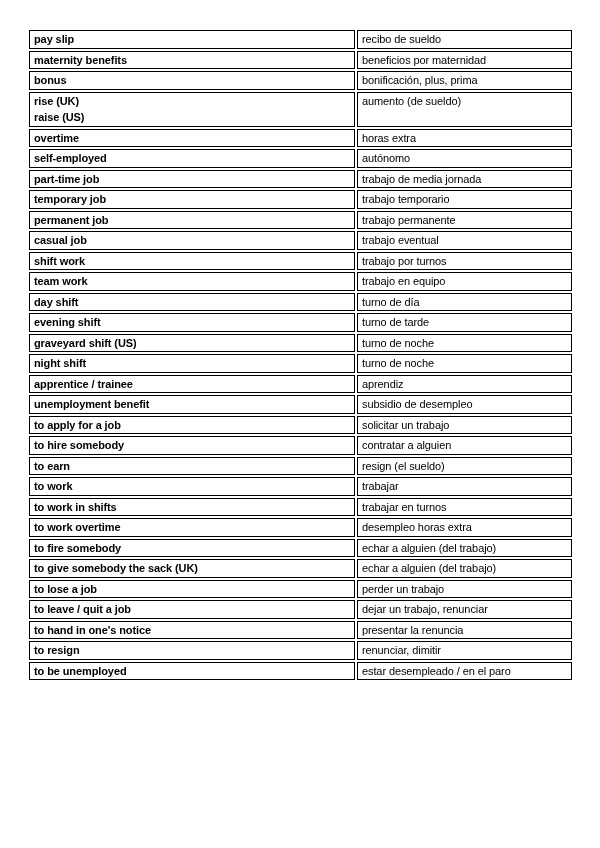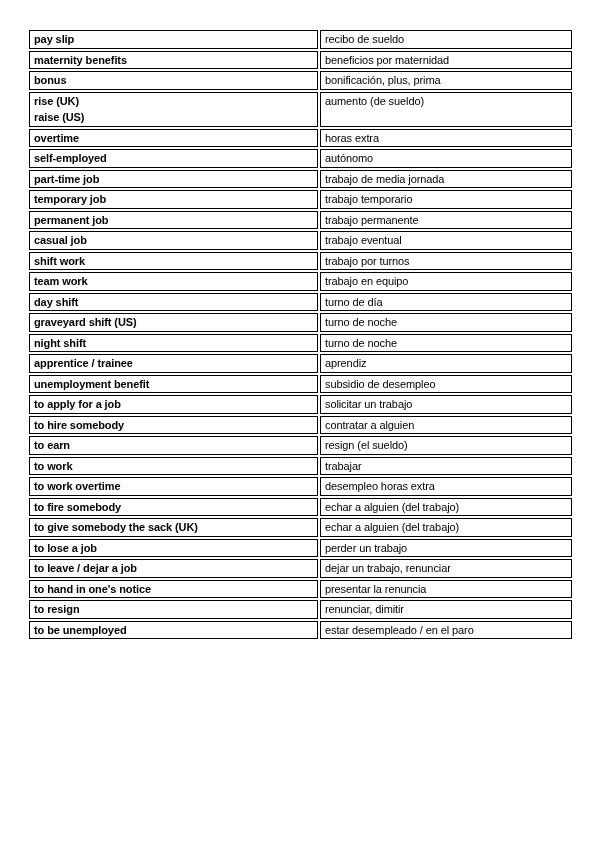--- a/index.html
+++ b/index.html
@@ -31,21 +31,21 @@
     background: #ffffff;
     padding: 0 4px;
     font-size: 11px;
     line-height: 16.5px;
     vertical-align: top;
     white-space: pre-line;
     overflow: hidden;
     letter-spacing: -0.1px;
   }
   table.vocab td.en {
-    width: 289px;
+    width: 326px;
     font-weight: bold;
   }
   table.vocab td.es {
     font-weight: normal;
   }
 </style>
 </head>
 <body>
 
 <div class="page">
@@ -98,20 +98,24 @@
         </tr>
       <tr>
           <td class="en">team work</td>
           <td class="es">trabajo en equipo</td>
         </tr>
       <tr>
           <td class="en">day shift</td>
           <td class="es">turno de día</td>
         </tr>
       <tr>
+          <td class="en">evening shift</td>
+          <td class="es">turno de tarde</td>
+        </tr>
+      <tr>
           <td class="en">graveyard shift (US)</td>
           <td class="es">turno de noche</td>
         </tr>
       <tr>
           <td class="en">night shift</td>
           <td class="es">turno de noche</td>
         </tr>
       <tr>
           <td class="en">apprentice / trainee</td>
           <td class="es">aprendiz</td>
@@ -130,37 +134,41 @@
         </tr>
       <tr>
           <td class="en">to earn</td>
           <td class="es">resign (el sueldo)</td>
         </tr>
       <tr>
           <td class="en">to work</td>
           <td class="es">trabajar</td>
         </tr>
       <tr>
+          <td class="en">to work in shifts</td>
+          <td class="es">trabajar en turnos</td>
+        </tr>
+      <tr>
           <td class="en">to work overtime</td>
           <td class="es">desempleo horas extra</td>
         </tr>
       <tr>
           <td class="en">to fire somebody</td>
           <td class="es">echar a alguien (del trabajo)</td>
         </tr>
       <tr>
           <td class="en">to give somebody the sack (UK)</td>
           <td class="es">echar a alguien (del trabajo)</td>
         </tr>
       <tr>
           <td class="en">to lose a job</td>
           <td class="es">perder un trabajo</td>
         </tr>
       <tr>
-          <td class="en">to leave / dejar a job</td>
+          <td class="en">to leave / quit a job</td>
           <td class="es">dejar un trabajo, renunciar</td>
         </tr>
       <tr>
           <td class="en">to hand in one's notice</td>
           <td class="es">presentar la renuncia</td>
         </tr>
       <tr>
           <td class="en">to resign</td>
           <td class="es">renunciar, dimitir</td>
         </tr>

